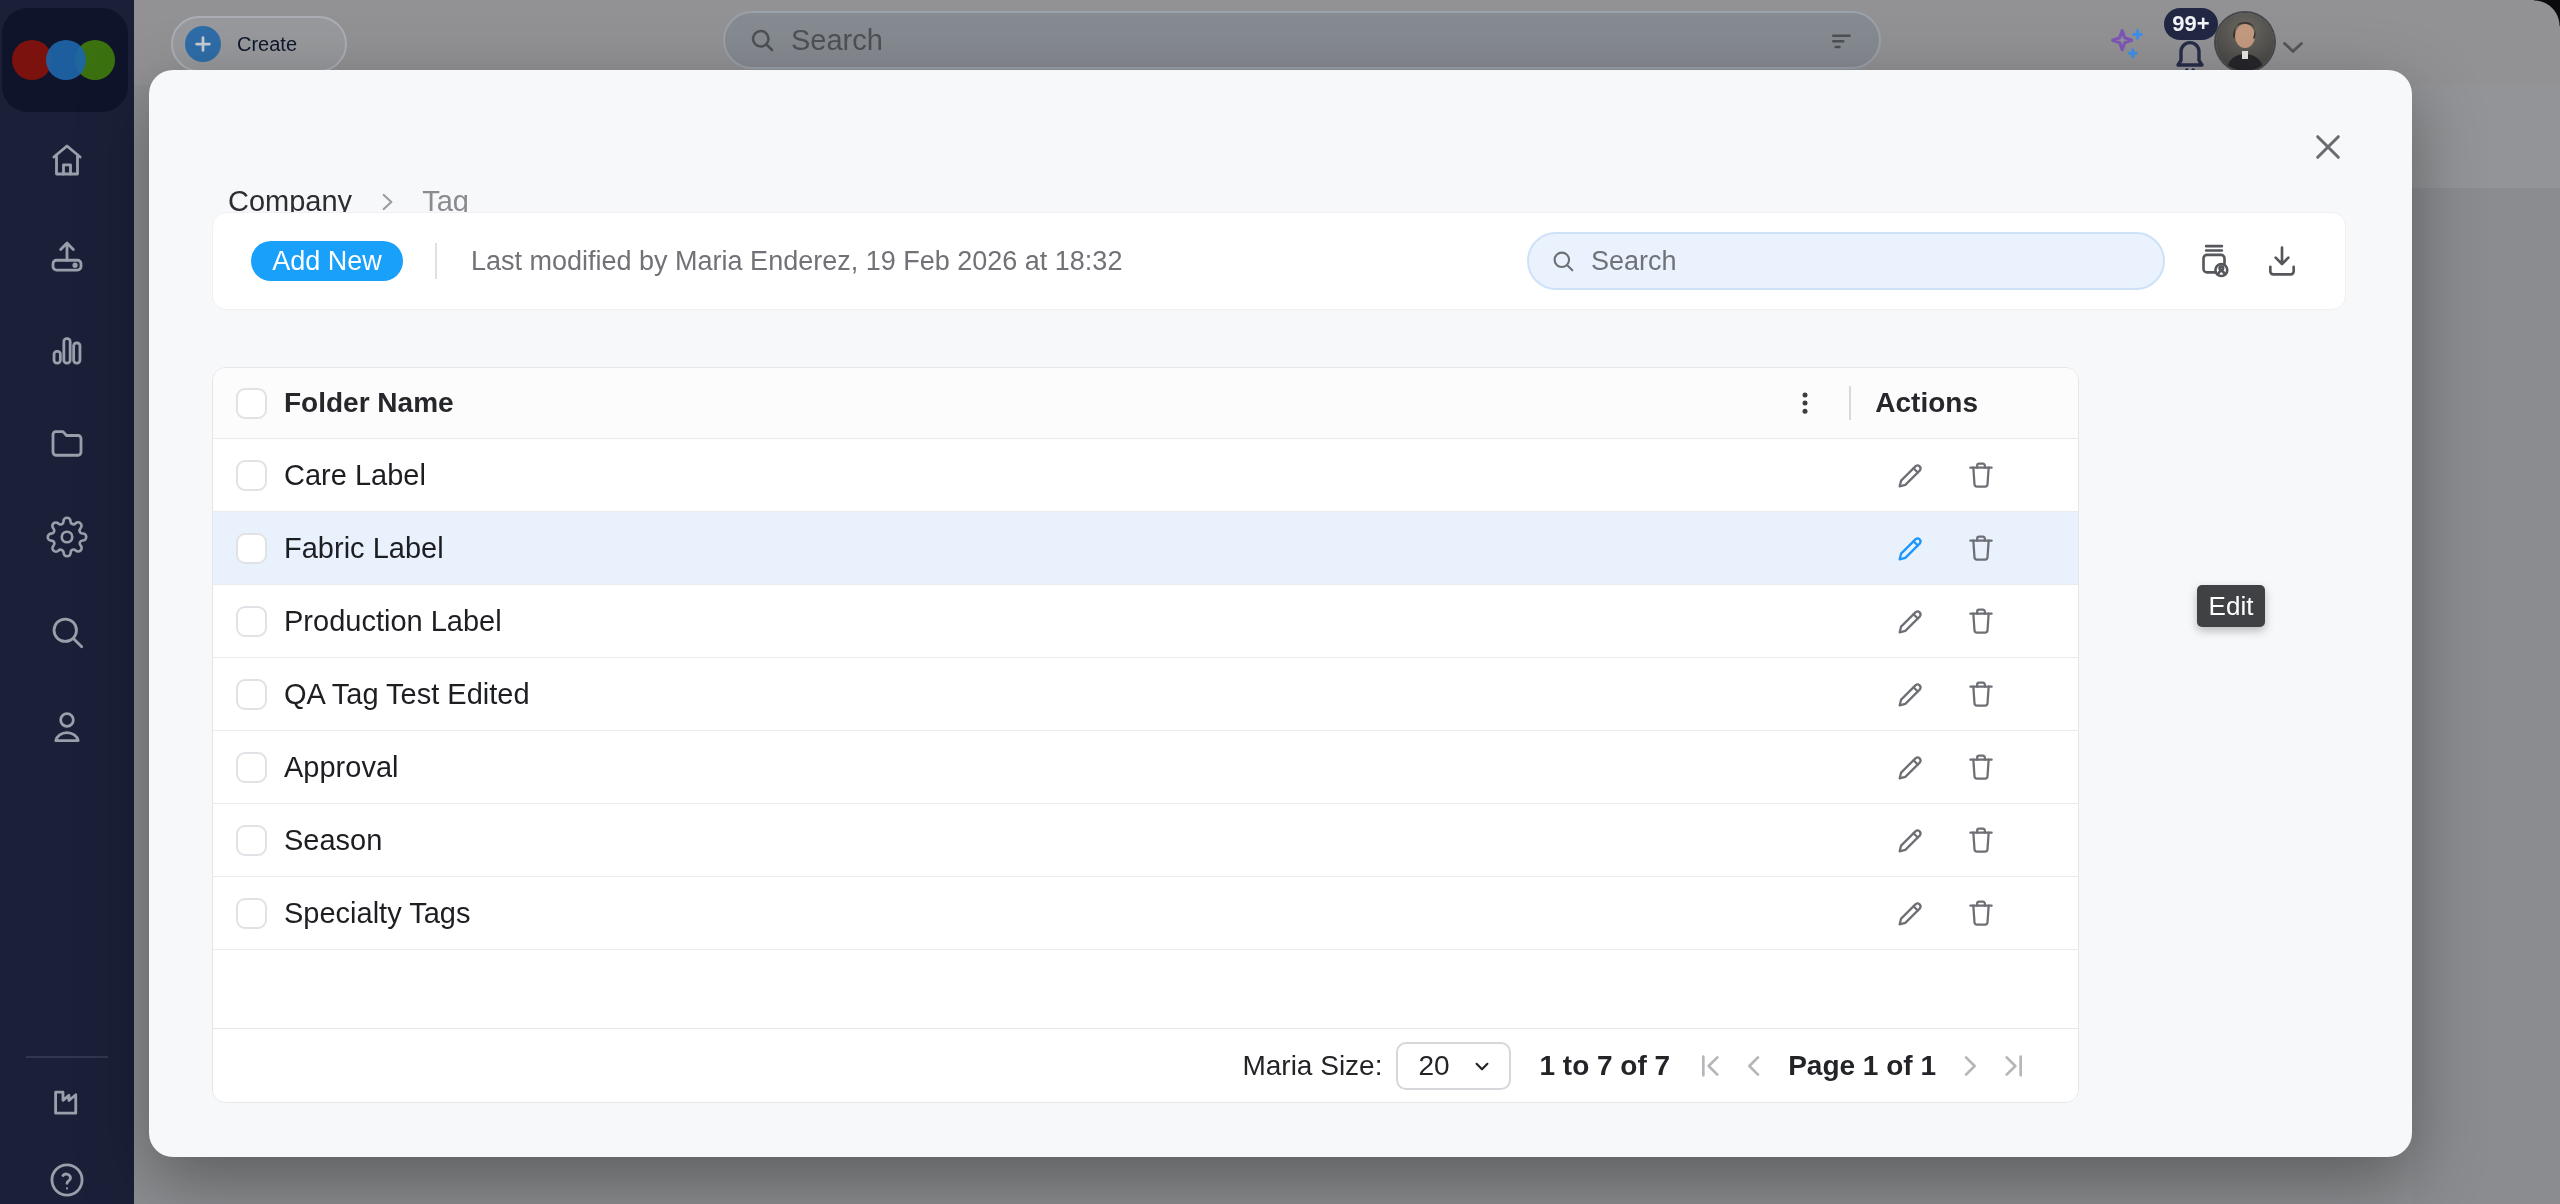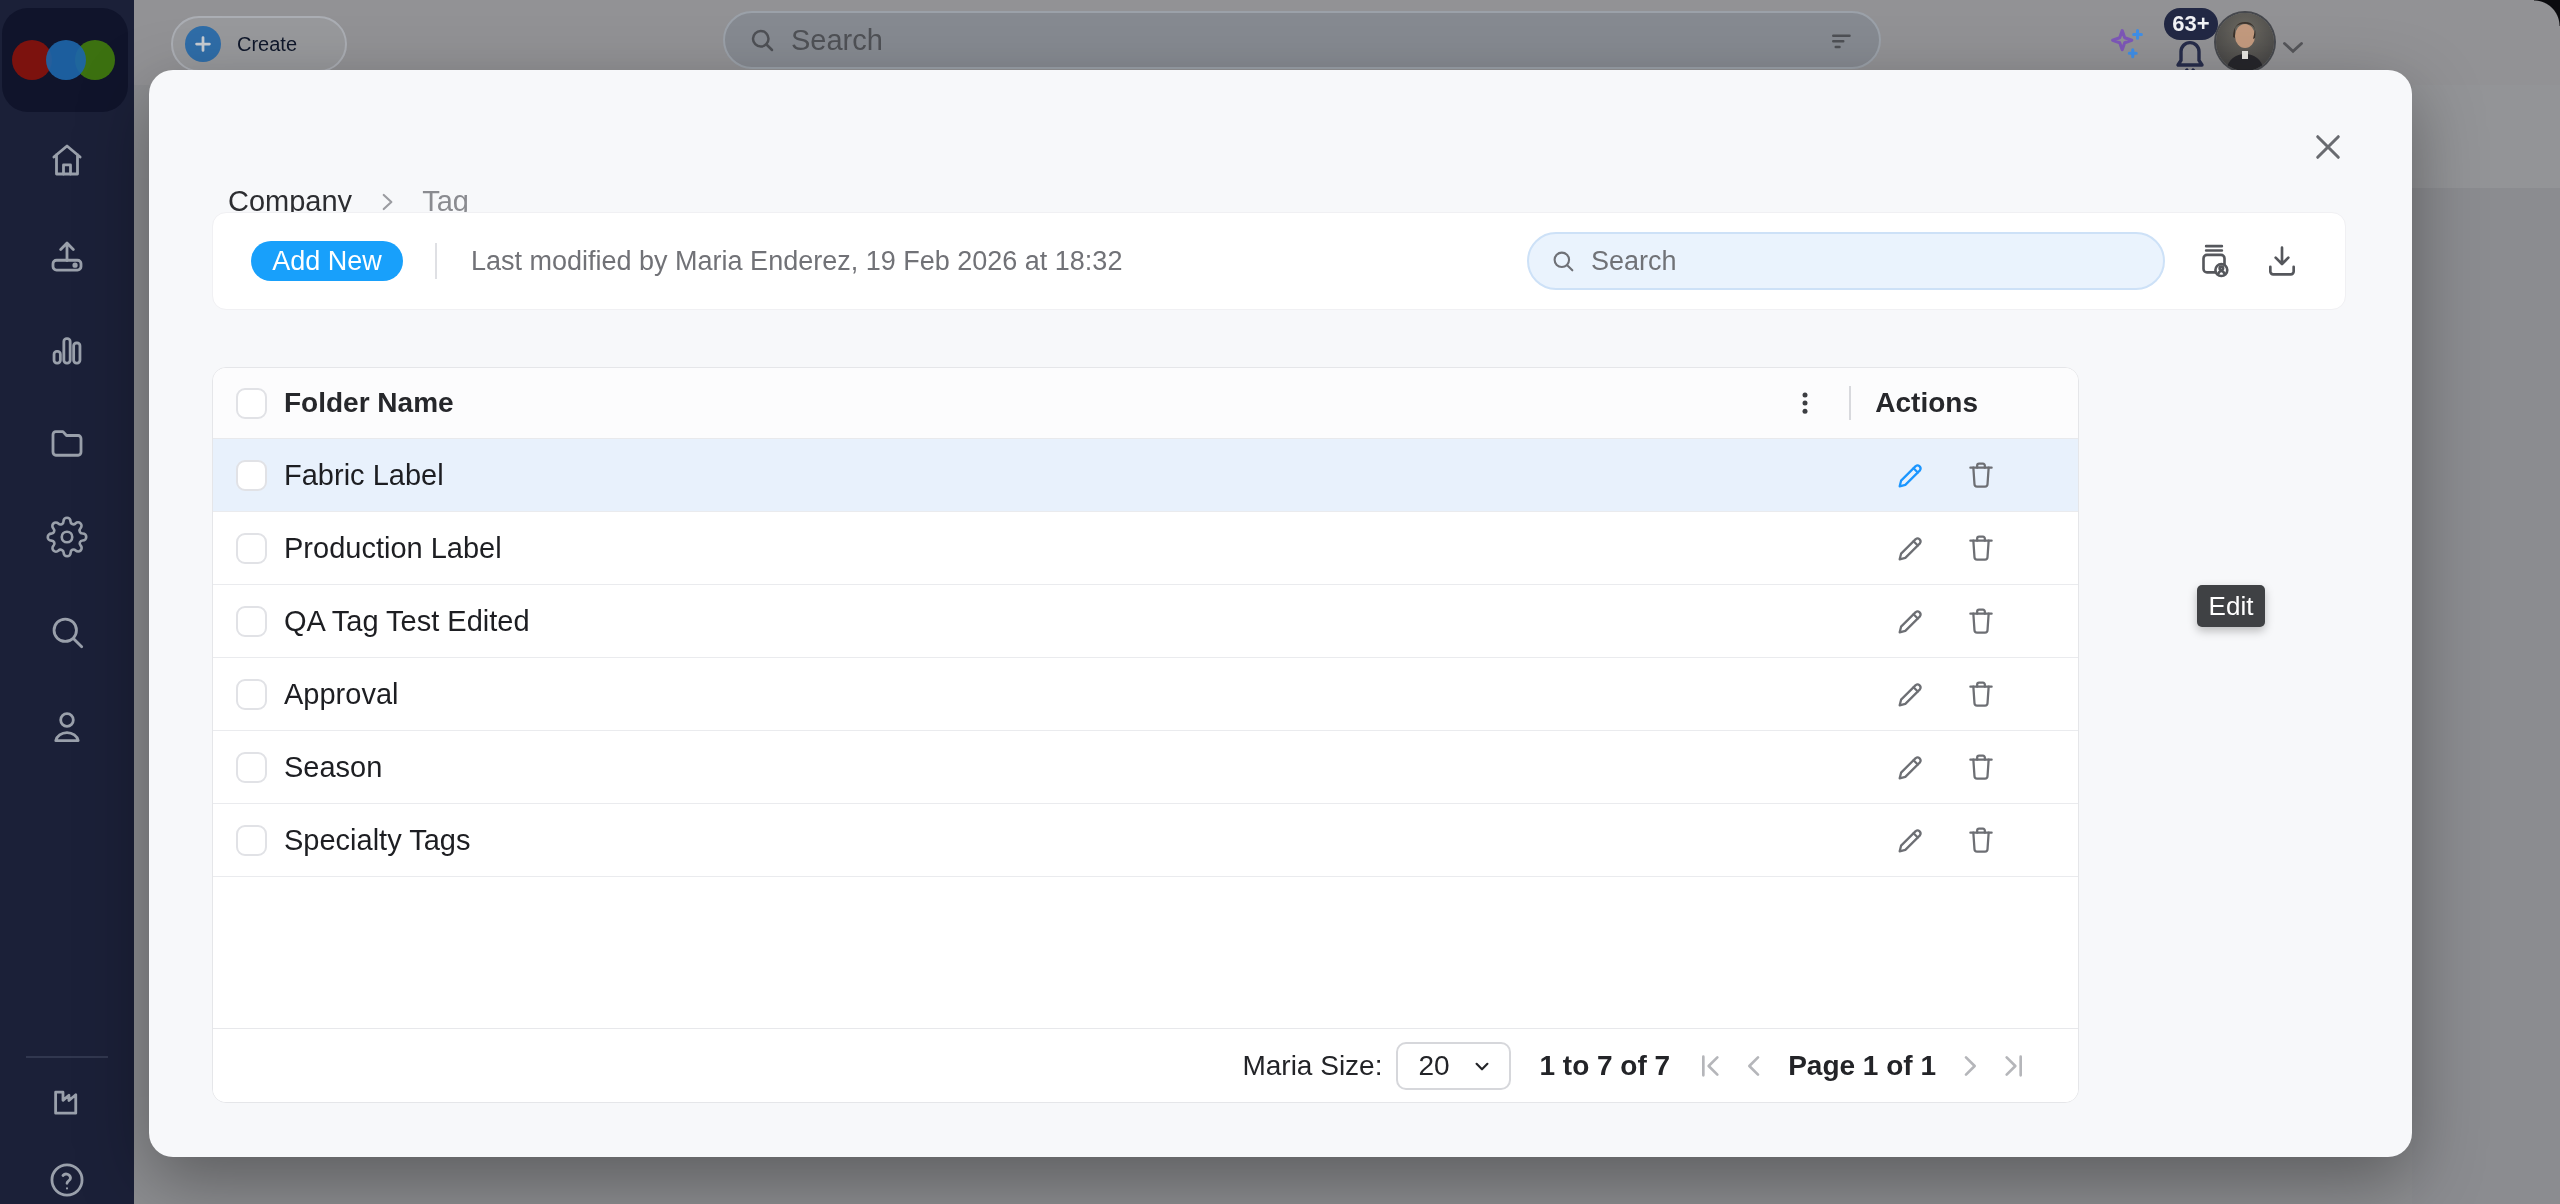--- a/index.html
+++ b/index.html
@@ -141,21 +141,21 @@
   </svg>
 </div>
 
 <div class="abs bell-wrap">
   <span class="bell-icon">
     <svg width="48" height="48" viewBox="0 0 24 24" fill="none" stroke="currentColor" stroke-width="1.7" stroke-linejoin="round" stroke-linecap="round">
       <path d="M6 16.5h12l-1.5-2.3V9.8a4.5 4.5 0 0 0-9 0v4.4L6 16.5z"></path>
         <path d="M10.4 19a1.7 1.7 0 0 0 3.2 0"></path>
     </svg>
   </span>
-  <span class="bell-badge">63+</span>
+  <span class="bell-badge">99+</span>
 </div>
 
 <div class="abs avatar">
   <svg width="58" height="58" viewBox="0 0 58 58">
     <rect width="58" height="58" fill="#5a5a58"></rect>
     <rect width="58" height="58" fill="url(#gbg)"></rect>
     <defs>
       <radialGradient id="gbg" cx="0.5" cy="0.3" r="0.9">
         <stop offset="0" stop-color="#6d6a62"></stop>
           <stop offset="1" stop-color="#3a3a3c"></stop>
@@ -324,20 +324,39 @@
               <circle cx="12" cy="12" r="2"></circle>
               <circle cx="12" cy="18.5" r="2"></circle>
             </svg>
         </span>
         <span class="th-vdiv"></span>
         <span class="th-actions">Actions</span>
       </div>
     </div>
 
     <div>
+        <div class="trow">
+          <span class="checkbox" role="checkbox" aria-checked="false"></span>
+          <span class="row-label">Care Label</span>
+          <div class="row-actions">
+            <span class="act-btn">
+              <svg width="34" height="34" viewBox="0 0 24 24" fill="none" stroke="currentColor" stroke-width="1.6" stroke-linecap="round" stroke-linejoin="round">
+                <path d="M4 20l1-4L15.3 5.7a2.15 2.15 0 0 1 3 3L8 19l-4 1z"></path>
+                <path d="M13.8 7.2l3 3"></path>
+              </svg>
+            </span>
+            <span class="act-btn">
+              <svg width="34" height="34" viewBox="0 0 24 24" fill="none" stroke="currentColor" stroke-width="1.6" stroke-linecap="round" stroke-linejoin="round">
+                <path d="M4.5 6.8h15"></path>
+                <path d="M9.3 6.8V5.3A1.3 1.3 0 0 1 10.6 4h2.8a1.3 1.3 0 0 1 1.3 1.3v1.5"></path>
+                <path d="M6.6 6.8l.8 11.7a1.8 1.8 0 0 0 1.8 1.7h5.6a1.8 1.8 0 0 0 1.8-1.7l.8-11.7"></path>
+              </svg>
+            </span>
+          </div>
+        </div>
         <div class="trow hl">
           <span class="checkbox" role="checkbox" aria-checked="false"></span>
           <span class="row-label">Fabric Label</span>
           <div class="row-actions">
             <span class="act-btn active">
               <svg width="34" height="34" viewBox="0 0 24 24" fill="none" stroke="currentColor" stroke-width="1.6" stroke-linecap="round" stroke-linejoin="round">
                 <path d="M4 20l1-4L15.3 5.7a2.15 2.15 0 0 1 3 3L8 19l-4 1z"></path>
                 <path d="M13.8 7.2l3 3"></path>
               </svg>
             </span>

